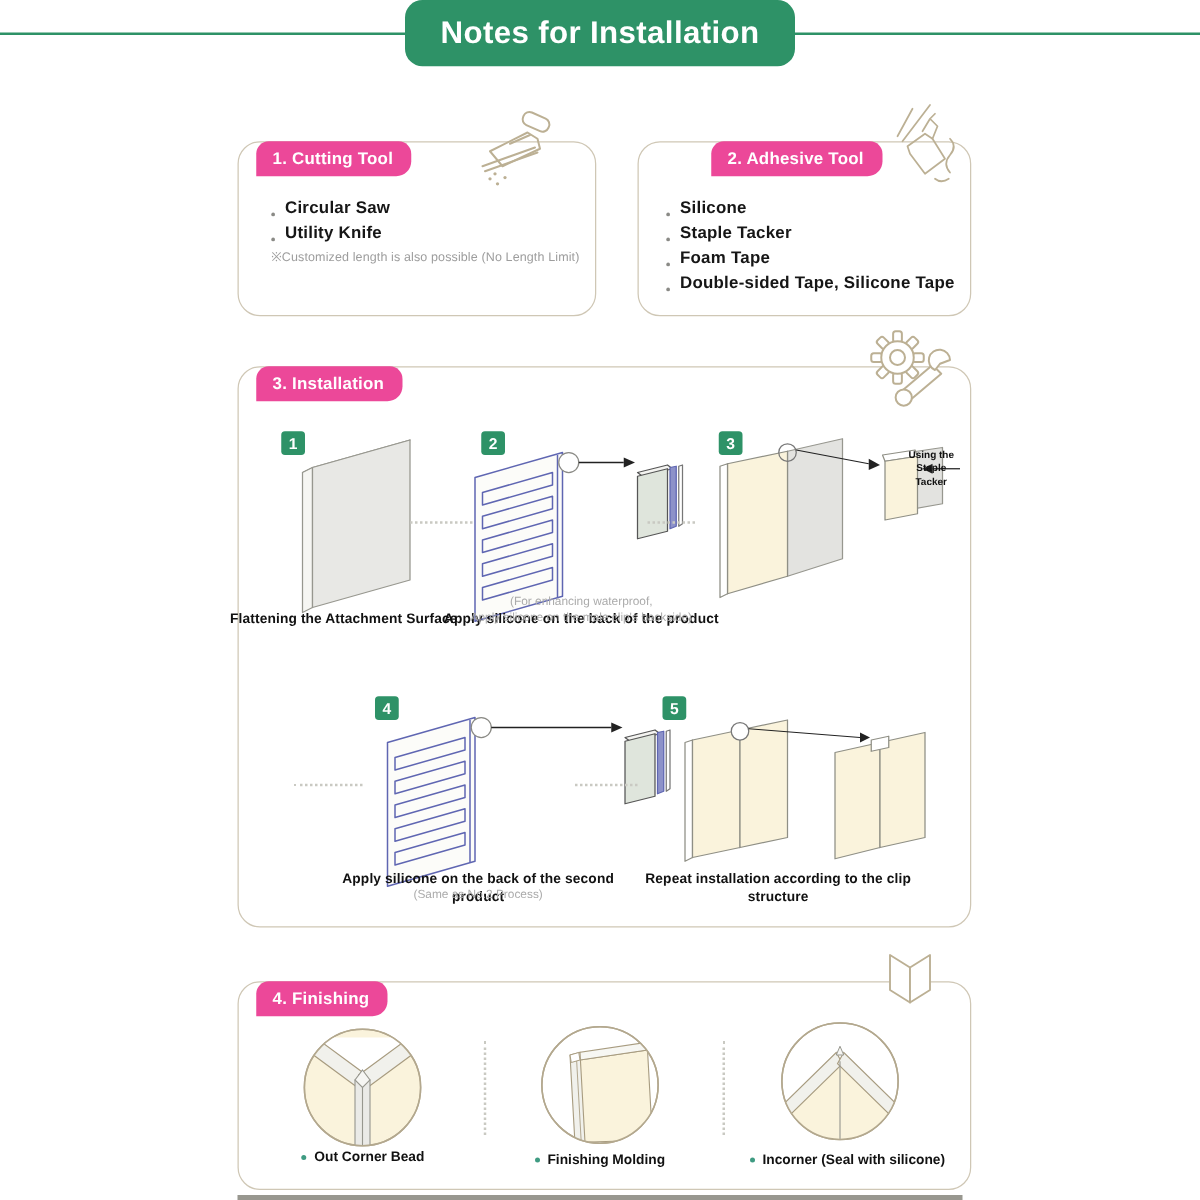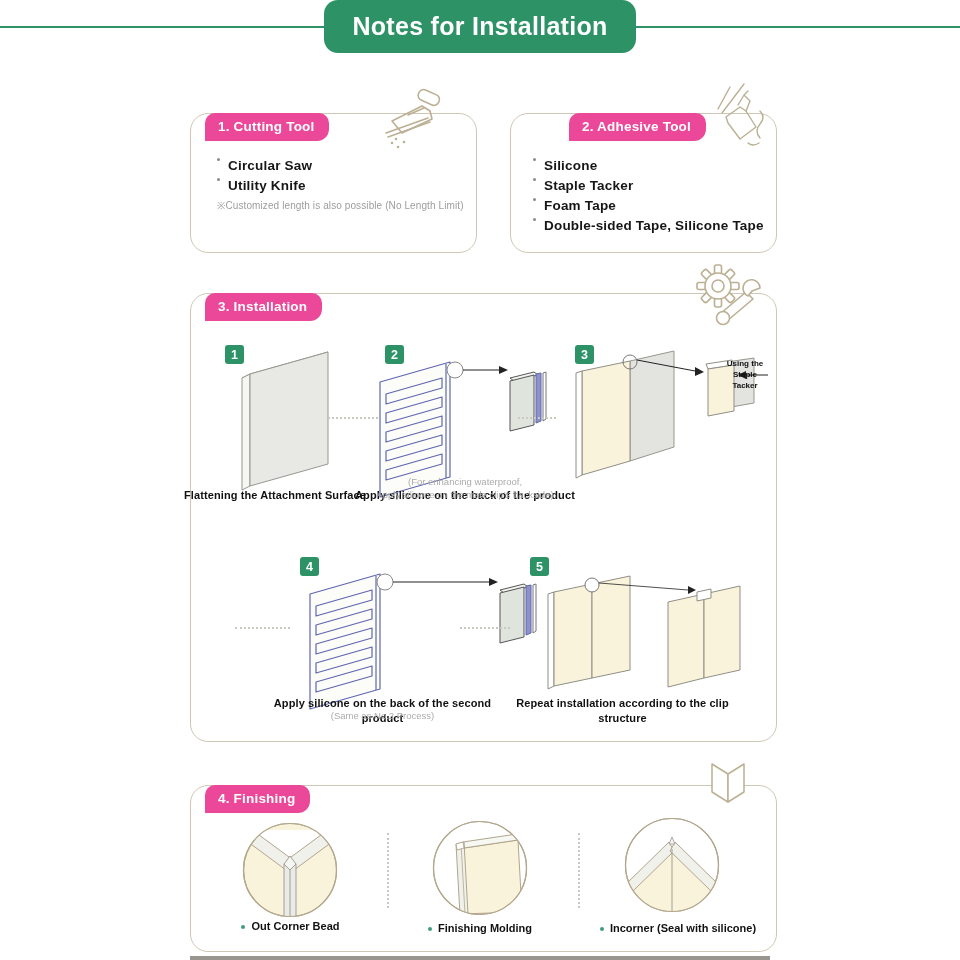--- a/index.html
+++ b/index.html
@@ -9,21 +9,21 @@
   .title-pill{position:absolute;left:50%;top:0;transform:translateX(-50%);
         width:312px;height:53px;background:#2e9267;border-radius:14px;
         color:#fff;font-size:25px;font-weight:bold;display:flex;align-items:center;
         justify-content:center;letter-spacing:.3px;}
   .card{position:absolute;border:1px solid #cfc7b5;border-radius:18px;background:#fff;}
   .seclabel{position:absolute;background:#ec4899;color:#fff;font-weight:bold;
         font-size:13.5px;padding:6px 15px 7px 13px;border-radius:10px 10px 12px 0;
         z-index:3;letter-spacing:.2px;}
   .items{position:absolute;}
   .item{font-weight:bold;font-size:13.5px;color:#161616;margin:0 0 5px 0;
-        display:flex;align-items:flex-start;gap:8px;letter-spacing:.2px;}
+        display:flex;align-items:flex-end;gap:8px;letter-spacing:.2px;}
   .idot{width:3px;height:3px;background:#8a8a86;border-radius:50%;flex:0 0 auto;}
   .note{font-size:10px;color:#9d9d9d;margin-top:3px;letter-spacing:.1px;}
   .badge{position:absolute;width:19px;height:19px;background:#2e9267;color:#fff;
         font-weight:bold;font-size:12.5px;display:flex;align-items:center;
         justify-content:center;border-radius:3px;z-index:2;}
   .cap{position:absolute;font-weight:bold;font-size:11px;color:#111;
         text-align:center;white-space:pre-line;line-height:1.35;letter-spacing:.1px;}
   .sub{position:absolute;font-size:9.5px;color:#ababab;text-align:center;
         white-space:pre-line;line-height:1.35;}
   .annot{position:absolute;font-weight:bold;font-size:8px;color:#111;

